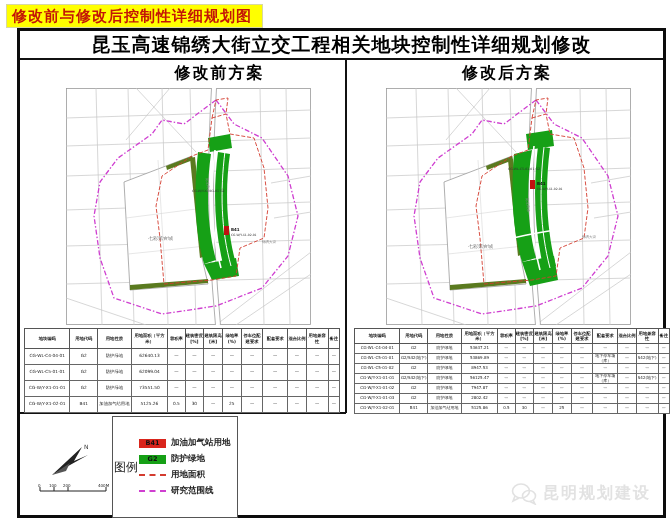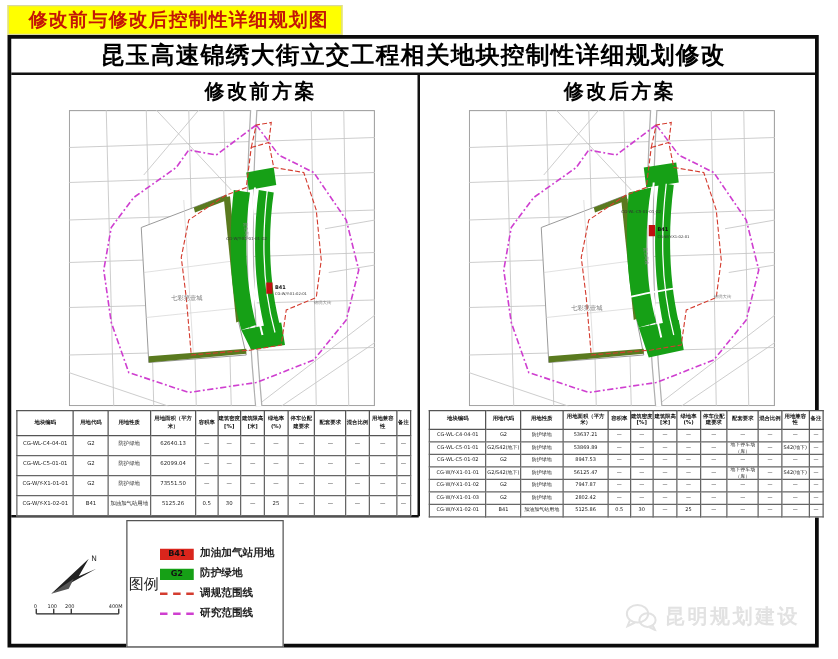--- a/index.html
+++ b/index.html
@@ -2,25 +2,25 @@
 <html><head>
 <meta charset="utf-8">
 <style>
   html,body{margin:0;padding:0;}
   body{
     width:670px;height:527px;position:relative;background:#ffffff;
     font-family:"DejaVu Sans","Liberation Sans",sans-serif;overflow:hidden;
   }
   .banner{
     position:absolute;left:6px;top:4px;background:#ffff00;color:#c41606;
-    font-weight:bold;font-size:15px;line-height:20px;padding:1px 10px 1px 16px;
+    font-weight:bold;font-size:15px;line-height:20px;padding:1px 10px 1px 5px;
     letter-spacing:1px;border:1px solid #d8d8a0;
   }
   .main-box{
-    position:absolute;left:6px;top:28px;width:649px;height:490px;
+    position:absolute;left:17px;top:28px;width:649px;height:490px;
     border:3px solid #0c0c0c;background:#fff;box-sizing:border-box;
   }
   .doc-title{
     position:absolute;left:0;top:0;width:100%;height:27px;text-align:center;
     font-size:19px;font-weight:bold;color:#000;line-height:27px;
     border-bottom:2px solid #111;letter-spacing:1px;
   }
   .col-divider{position:absolute;left:325px;top:29px;width:2px;height:353px;background:#111;}
   .left-rule{position:absolute;left:0;top:381px;width:326px;height:2px;background:#111;}
   .panel-header{position:absolute;top:32px;font-size:16px;font-weight:bold;text-align:center;color:#000;letter-spacing:2px;}
@@ -426,21 +426,21 @@
       <div class="legend-item">
         <span class="sw red">B41</span>
         <span class="legend-label">加油加气站用地</span>
       </div>
       <div class="legend-item">
         <span class="sw green">G2</span>
         <span class="legend-label">防护绿地</span>
       </div>
       <div class="legend-item">
         <span class="lnsw red"></span>
-        <span class="legend-label">调规范围线</span>
+        <span class="legend-label">用地面积</span>
       </div>
       <div class="legend-item">
         <span class="lnsw magenta"></span>
         <span class="legend-label">研究范围线</span>
       </div>
     </div>
   </div>
 
   <div class="watermark">
     <svg width="26" height="24" viewBox="0 0 26 24">

